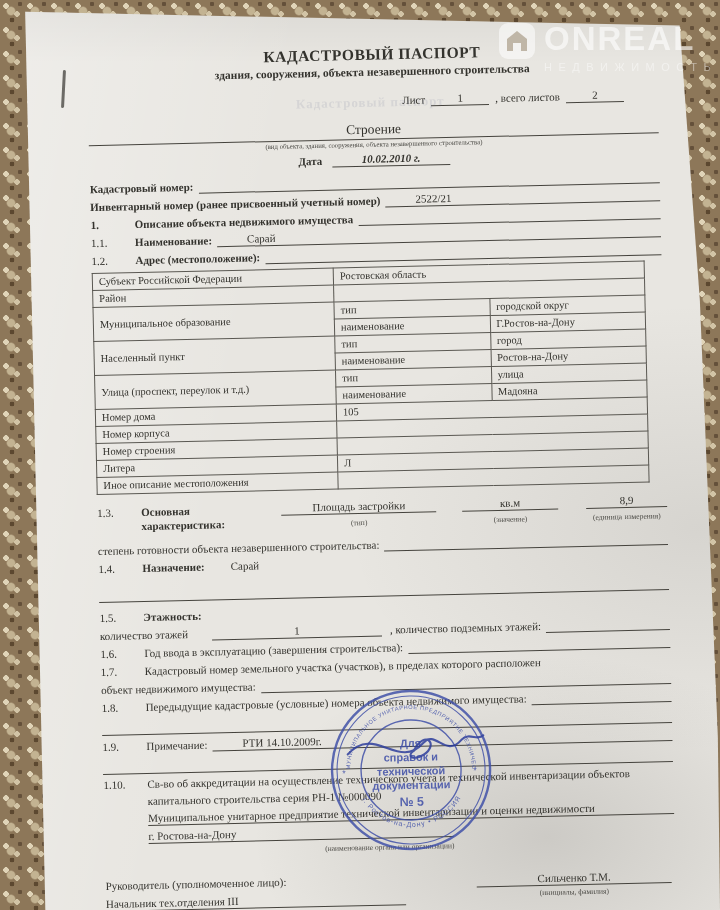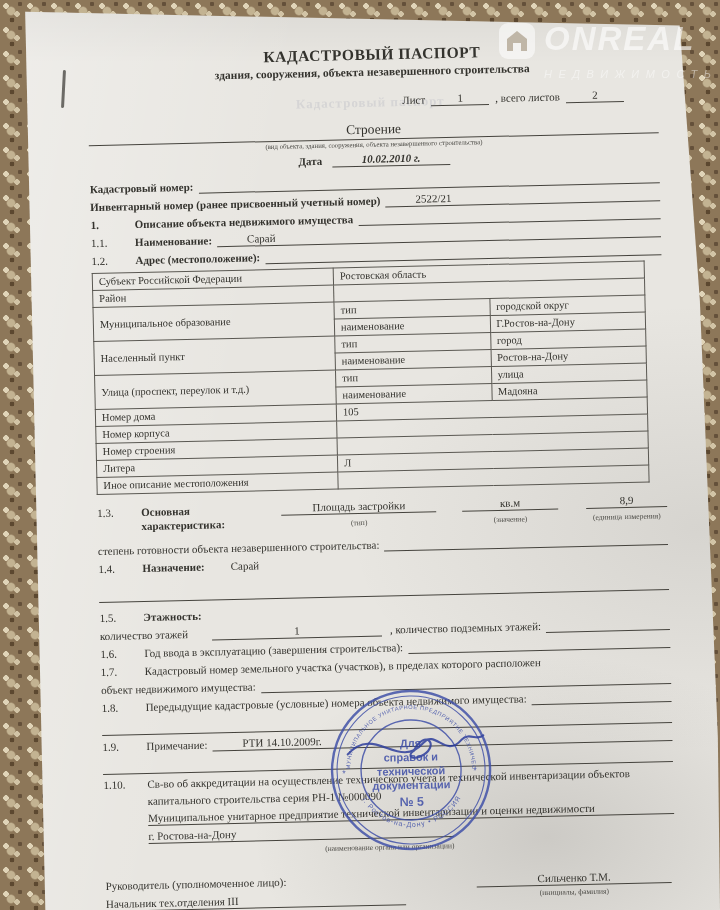--- a/index.html
+++ b/index.html
@@ -50,26 +50,26 @@
   .charcap{font-size:7.5px;line-height:9.5px;color:#4a4944;}
   .indentval{padding-left:30px;}
   .centerval{display:inline-block;width:170px;text-align:center;border-bottom:1px solid #45433d;}
   .cap-c{text-align:center;font-size:7.5px;color:#4a4944;}
   .sig{display:flex;margin-top:18px;position:relative;}
   .sigleft{width:300px;}
   .sigright{width:195px;margin-left:auto;margin-right:4px;text-align:center;}
   .penmark{position:absolute;left:62px;top:70px;width:3px;height:38px;background:#55544f;
     border-radius:2px;transform:rotate(3deg);opacity:.85;}
   .stamp{position:absolute;left:285px;top:672px;width:170px;height:170px;opacity:.93;}
-  .wm{position:absolute;left:498px;top:22px;display:flex;align-items:flex-start;z-index:5;font-style:italic;}
+  .wm{position:absolute;left:498px;top:22px;display:flex;align-items:flex-start;z-index:5;}
   .wmtxt{margin-left:8px;}
   .wmbrand{font-family:"Liberation Sans",sans-serif;font-weight:bold;font-size:33px;
     line-height:33px;color:rgba(255,255,255,.60);letter-spacing:2px;}
   .wmsub{font-family:"Liberation Sans",sans-serif;font-size:11px;letter-spacing:6.5px;
-    color:rgba(255,255,255,.46);margin-top:13px;white-space:nowrap;}
+    color:rgba(255,255,255,.46);margin-top:6px;white-space:nowrap;}
 </style>
 </head>
 <body>
 
 <div class="photo">
   <div class="paper">
     <div class="content">
 
       <div class="t-title">КАДАСТРОВЫЙ ПАСПОРТ</div>
       <div class="t-sub">здания, сооружения, объекта незавершенного строительства</div>

